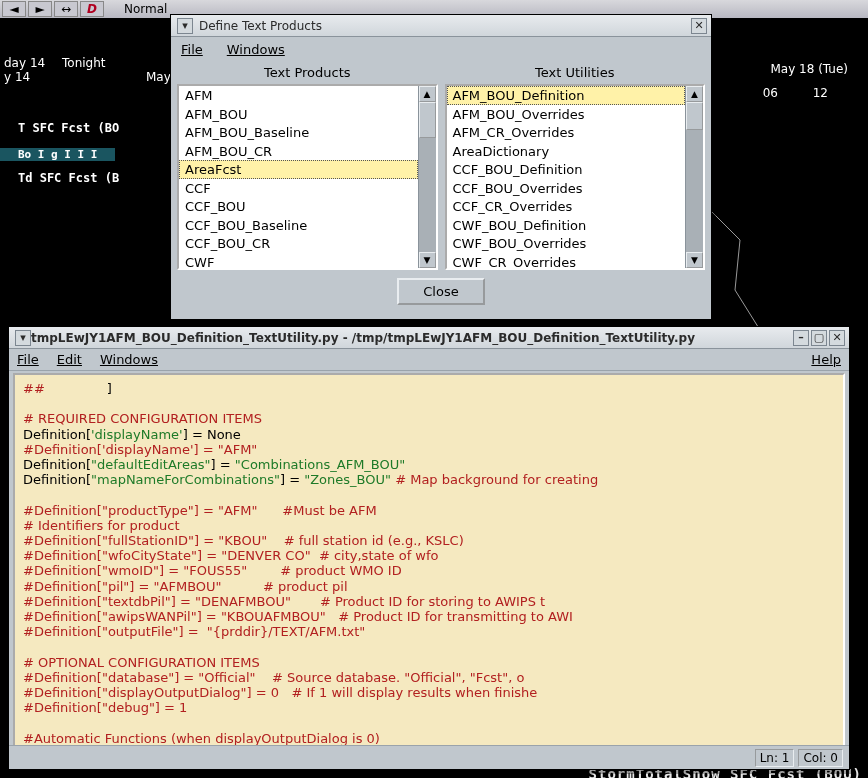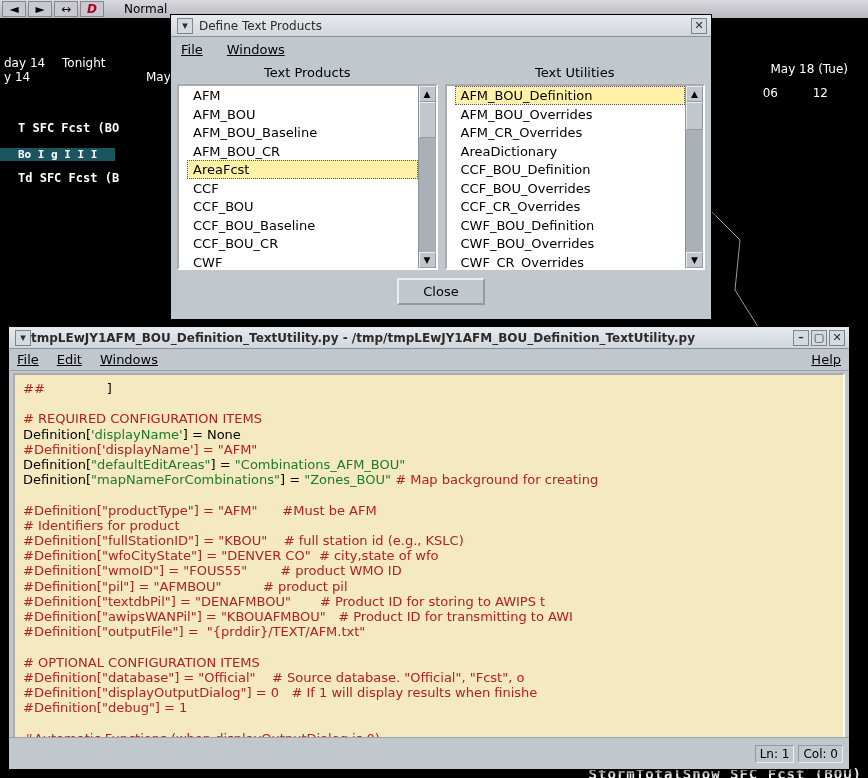--- a/index.html
+++ b/index.html
@@ -27,21 +27,21 @@
   font-size:12px; color:#2b2b2b;
 }
 .dtp-titlebar .spacer { flex:1; }
 .dtp-titlebar .tb-btn { width:16px; height:16px; background:#d4dade; border:1px solid #7c8690; display:flex; align-items:center; justify-content:center; font-size:11px; margin-left:2px; }
 .dtp-menubar { height:24px; display:flex; align-items:center; padding:0 10px; gap:24px; font-size:13px; color:#000; }
 .dtp-menubar span { text-decoration:underline; cursor:default; }
 .dtp-columns { display:flex; gap:7px; padding:0 6px; }
 .dtp-col { flex:1; display:flex; flex-direction:column; }
 .dtp-col-header { text-align:center; font-size:13px; padding:4px 0; color:#000; }
 .dtp-list-wrap { display:flex; height:186px; border:2px inset #fff; background:#fff; }
-.dtp-list { flex:1; overflow:hidden; font-size:13px; color:#000;padding-left:8px; }
+.dtp-list { flex:1; overflow:hidden; font-size:13px; color:#000; }
 .dtp-list .item { padding:1px 6px; white-space:nowrap; cursor:default; height:18.5px; line-height:17px;}
 .dtp-list .item.selected { background:#fff2a8; border:1px dotted #555; padding:0 5px;}
 .dtp-scroll { width:18px; background:#c0c7cd; border-left:1px solid #8a939b; position:relative; display:flex; flex-direction:column;}
 .dtp-scroll .arrow { height:16px; display:flex; align-items:center; justify-content:center; font-size:9px; background:#c0c7cd; border:1px outset #e9edf0;}
 .dtp-scroll .track { flex:1; background:#a9b0b6; position:relative;}
 .dtp-scroll .thumb { position:absolute; left:0; right:0; top:0; height:40px; background:#c0c7cd; border:1px outset #e9edf0;}
 .dtp-footer { display:flex; justify-content:center; padding:8px; }
 .dtp-footer button { padding:4px 24px; font-size:13px; background:#c0c7cd; border:2px outset #e9edf0; cursor:default;}
 
 
@@ -57,21 +57,21 @@
 .ed-titlebar .ttl { font-weight:bold; flex:1; overflow:hidden; text-overflow:ellipsis; white-space:nowrap;}
 .ed-titlebar .tb-btn { width:16px; height:16px; background:#d4dade; border:1px solid #7c8690; display:flex; align-items:center; justify-content:center; font-size:11px; margin-left:2px;}
 .ed-menubar { height:22px; display:flex; align-items:center; padding:0 8px; gap:18px; font-size:13px; color:#000; border-bottom:1px solid #9aa3ab;}
 .ed-menubar .spacer { flex:1; }
 .ed-menubar span { text-decoration:underline; cursor:default; }
 .ed-body { position:absolute; top:46px; left:4px; right:4px; bottom:22px; background:#f5e9c0; border:2px inset #fff; padding:6px 8px; overflow:hidden;}
 .ed-body pre { font-family:"DejaVu Sans Mono","Courier New",monospace; font-size:13px; line-height:15.2px; white-space:pre; }
 .c-red { color:#b22020; }
 .c-green { color:#1e7a28; }
 .c-black { color:#000; }
-.ed-status { position:absolute; bottom:0; left:0; right:0; height:32px; background:#c0c7cd; border-top:1px solid #9aa3ab; display:flex; justify-content:flex-end; align-items:center; font-size:12px; padding:0 6px; gap:4px;}
+.ed-status { position:absolute; bottom:0; left:0; right:0; height:24px; background:#c0c7cd; border-top:1px solid #9aa3ab; display:flex; justify-content:flex-end; align-items:center; font-size:12px; padding:0 6px; gap:4px;}
 .ed-status .cell{ border:1px inset #e9edf0; padding:1px 4px; background:#c0c7cd;}
 
 
 .corner-text { position:absolute; bottom:-4px; right:6px; color:#fff; font-family:monospace; font-size:14px; font-weight:bold; letter-spacing:1px; opacity:0.9;}
 </style>
 </head>
 <body>
 
 <div class="bg-toolbar">
   <div class="bg-tb-btn">◄</div>

